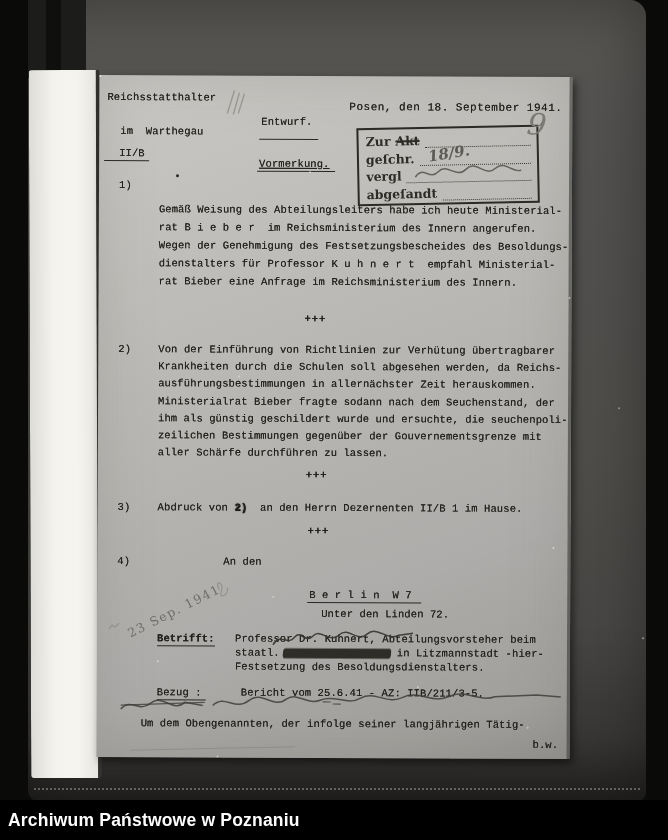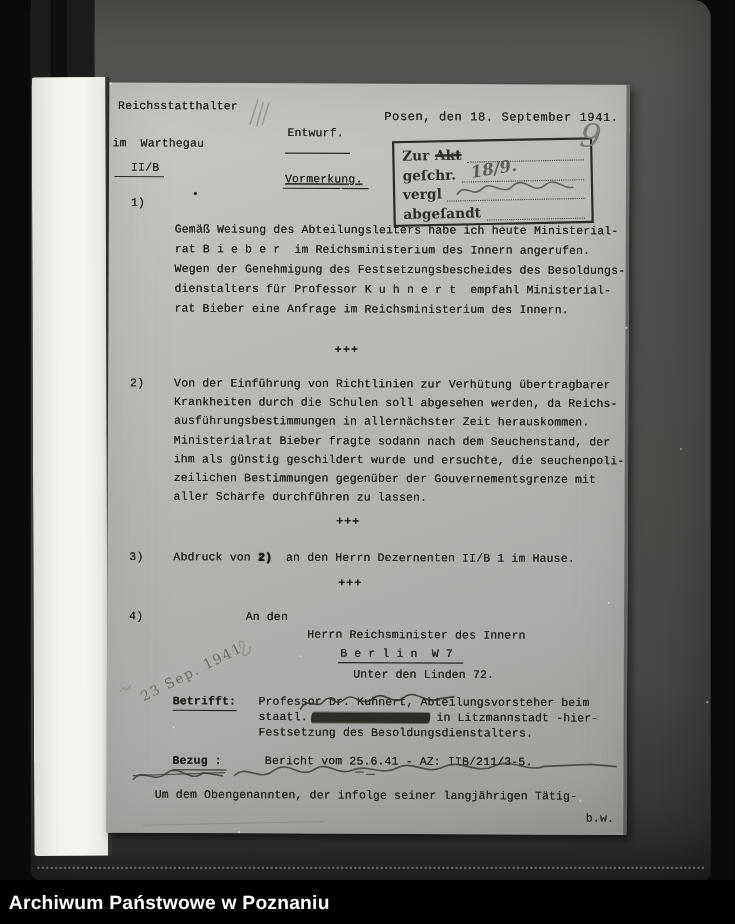--- a/index.html
+++ b/index.html
@@ -77,21 +77,21 @@
 <div class="photo">
 
   <div class="abs backing"></div>
   <div class="abs corner-dark"></div>
   <div class="abs film-bar"></div>
   <div class="abs white-strip"></div>
 
   <div class="abs page">
 
     <div class="tw" style="left:8px;top:16px;">Reichsstatthalter</div>
-    <div class="tw" style="left:3px;top:50px;">im  Warthegau</div>
+    <div class="tw" style="left:21px;top:50px;">im  Warthegau</div>
     <div class="tw" style="left:5px;top:72px;"><span class="ul" style="padding:0 4px 1px 15px;">II/B</span></div>
 
     <div class="tw" style="left:160px;top:40px;"><span class="ul" style="padding:0 6px 11px 2px;">Entwurf.</span></div>
     <div class="tw" style="left:158px;top:82px;text-decoration:underline;"><span class="ul" style="padding:0 6px 1px 2px;">Vormerkung.</span></div>
     <div class="tw" style="left:250px;top:25px;font-size:11px;letter-spacing:.5px;">Posen, den 18. September 1941.</div>
 
     <svg class="abs" style="left:122px;top:12px;" width="26" height="30">
       <g stroke="#8f8e88" stroke-width="1.4" fill="none" opacity=".8">
         <line x1="6" y1="26" x2="13" y2="3"></line>
           <line x1="12" y1="27" x2="18" y2="5"></line>
@@ -146,38 +146,37 @@
 
     <div class="tw sep" style="left:208px;top:393px;">+++</div>
 
     <div class="tw" style="left:20px;top:426px;">3)</div>
     <div class="tw" style="left:60px;top:426px;"><span>Abdruck von </span><span style="font-weight:bold;text-shadow:0 0 1.2px #1c1a16,.5px .5px 0 #1c1a16;">2)</span><span>  an den Herrn Dezernenten II/B 1 im Hause.</span></div>
 
     <div class="tw sep" style="left:210px;top:449px;">+++</div>
 
     <div class="tw" style="left:20px;top:480px;">4)</div>
     <div class="tw" style="left:126px;top:480px;">An den</div>
-    <div class="tw" style="left:182px;top:496px;">Herrn Reichsminister des Innern</div>
     <div class="tw" style="left:210px;top:513px;"><span class="ul" style="padding:0 10px 1px 2px;">B e r l i n  W 7</span></div>
     <div class="tw" style="left:224px;top:532px;">Unter den Linden 72.</div>
 
     <div class="abs datestamp" style="left:26px;top:528px;">23 Sep. 1941</div>
     <svg class="abs" style="left:4px;top:502px;" width="130" height="60">
       <path d="M8 52 C 14 42,10 56,18 46 M118 12 C 112 2,124 4,120 14 C 117 22,128 18,126 10" stroke="#8a8984" stroke-width="1.3" fill="none" opacity=".75"></path>
     </svg>
 
     <div class="tw" style="left:60px;top:557px;"><span class="ul" style="font-weight:bold;">Betrifft:</span></div>
     <div class="tw" style="left:138px;top:557px;">Professor Dr. Kuhnert, Abteilungsvorsteher beim</div>
     <div class="tw" style="left:138px;top:571px;"><span>staatl.</span><span class="blob" style="margin:0 6px 0 3px;"></span><span>in Litzmannstadt -hier-</span></div>
     <svg class="abs" style="left:172px;top:552px;" width="150" height="22">
       <path d="M4 17 C 12 4,18 19,26 9 C 32 2,36 16,44 8 S 60 16,70 7 S 88 15,98 6 S 118 13,130 7 L 144 5" stroke="#35332e" stroke-width="1.5" fill="none" opacity=".9"></path>
     </svg>
     <div class="tw" style="left:138px;top:585px;">Festsetzung des Besoldungsdienstalters.</div>
 
-    <div class="tw" style="left:60px;top:611px;"><span class="ul" style="font-weight:bold;padding-right:4px;">Bezug :</span></div>
+    <div class="tw" style="left:60px;top:611px;"><span class="ul" style="font-weight:normal;padding-right:4px;">Bezug :</span></div>
     <div class="tw" style="left:144px;top:611px;">Bericht vom 25.6.41 - AZ: IIB/211/3-5.</div>
 
     <svg class="abs" style="left:20px;top:614px;" width="448" height="28">
       <path d="M4 20 C 14 8,22 24,34 14 S 56 24,68 13 L 86 16 M96 16 C 108 4,118 22,132 11 S 156 20,170 9 C 182 2,190 16,204 10 S 230 16,244 8 S 270 15,286 7 S 316 14,332 6 S 362 12,378 6 L 420 4 L 444 6" stroke="#3f3d38" stroke-width="1.5" fill="none" opacity=".85"></path>
       <path d="M4 16 L 88 13 M206 12 L 214 12 M216 14 L 224 14" stroke="#3f3d38" stroke-width="1.2" fill="none" opacity=".8"></path>
     </svg>
 
     <div class="tw" style="left:44px;top:642px;">Um dem Obengenannten, der infolge seiner langjährigen Tätig-</div>
     <div class="tw" style="left:436px;top:662px;">b.w.</div>
 

